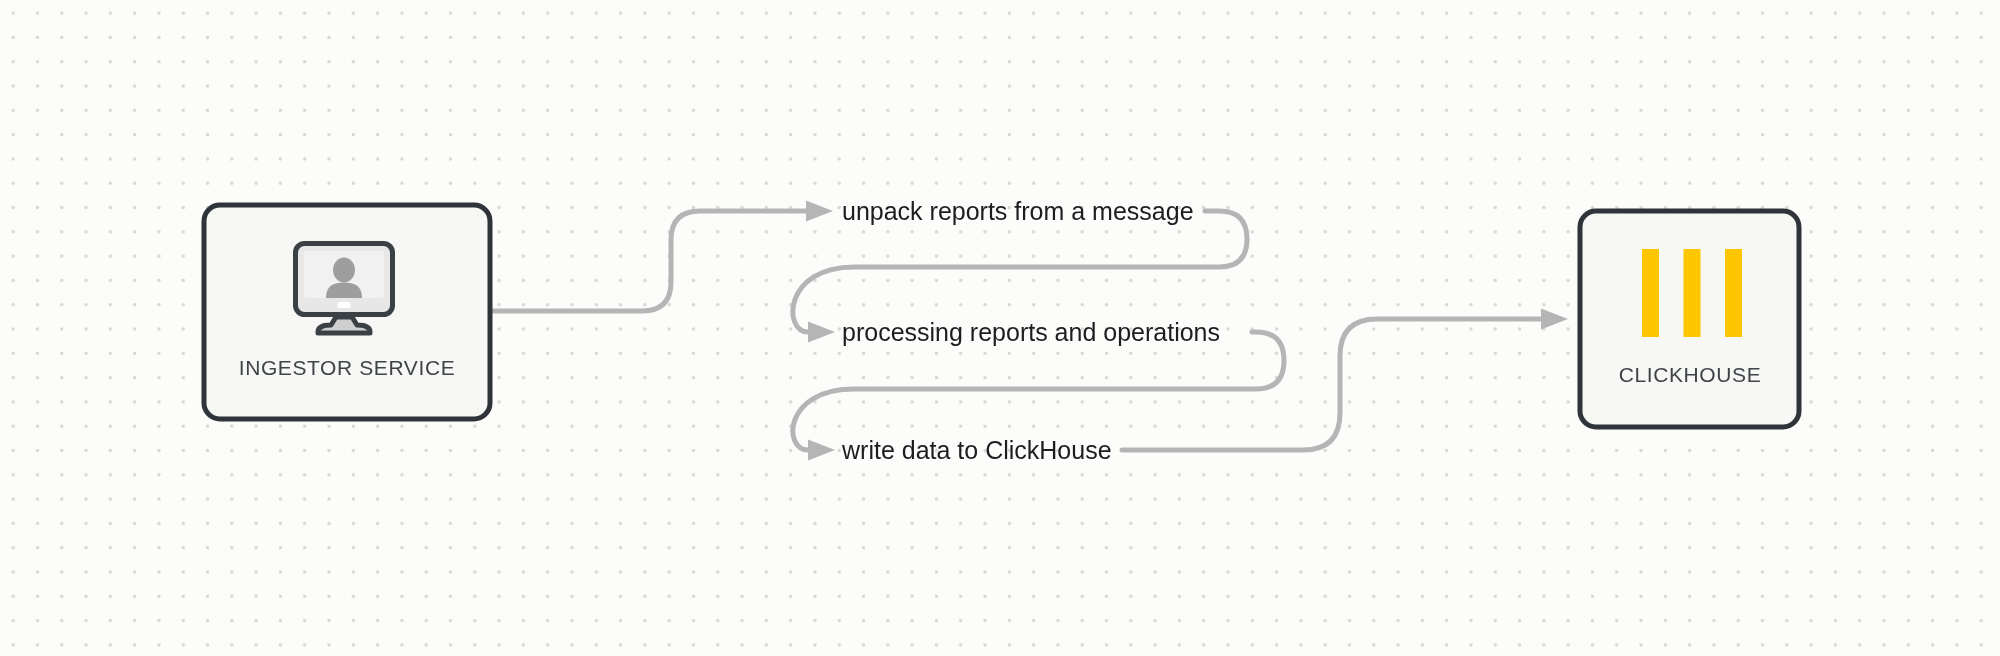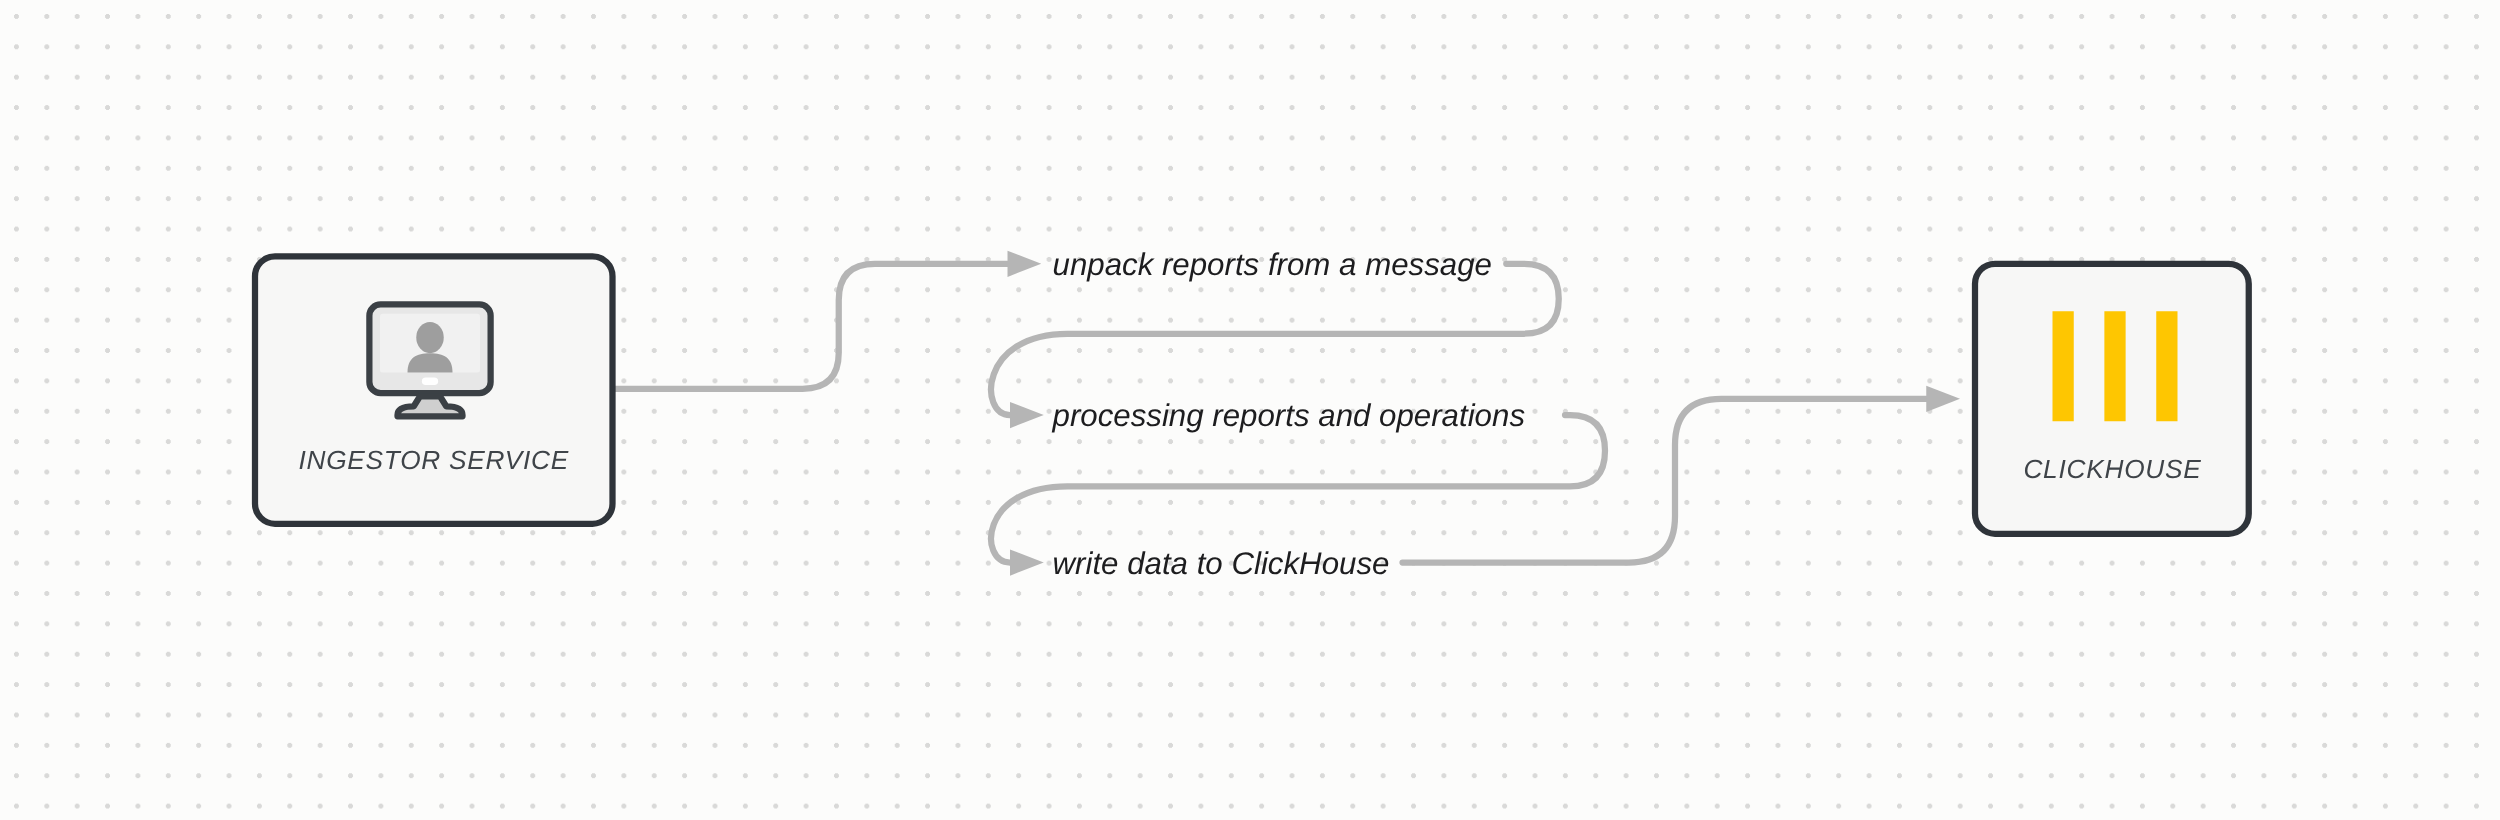--- a/index.html
+++ b/index.html
@@ -6,21 +6,20 @@
   .canvas {
     position: relative;
     width: 2000px;
     height: 656px;
     overflow: hidden;
     background-color: #fcfcfb;
     background-image: radial-gradient(circle, #d9d9d8 1.8px, transparent 2px);
     background-size: 24.3px 24.3px;
     background-position: 1px 1px;
     font-family: "Liberation Sans", sans-serif;
-    font-style: italic;
   }
   svg { display: block; }
   .node-box {
     fill: #f7f7f6;
     stroke: #2f343a;
     stroke-width: 5px;
   }
   .node-label {
     font-family: "Liberation Sans", sans-serif;
     font-size: 21px;

